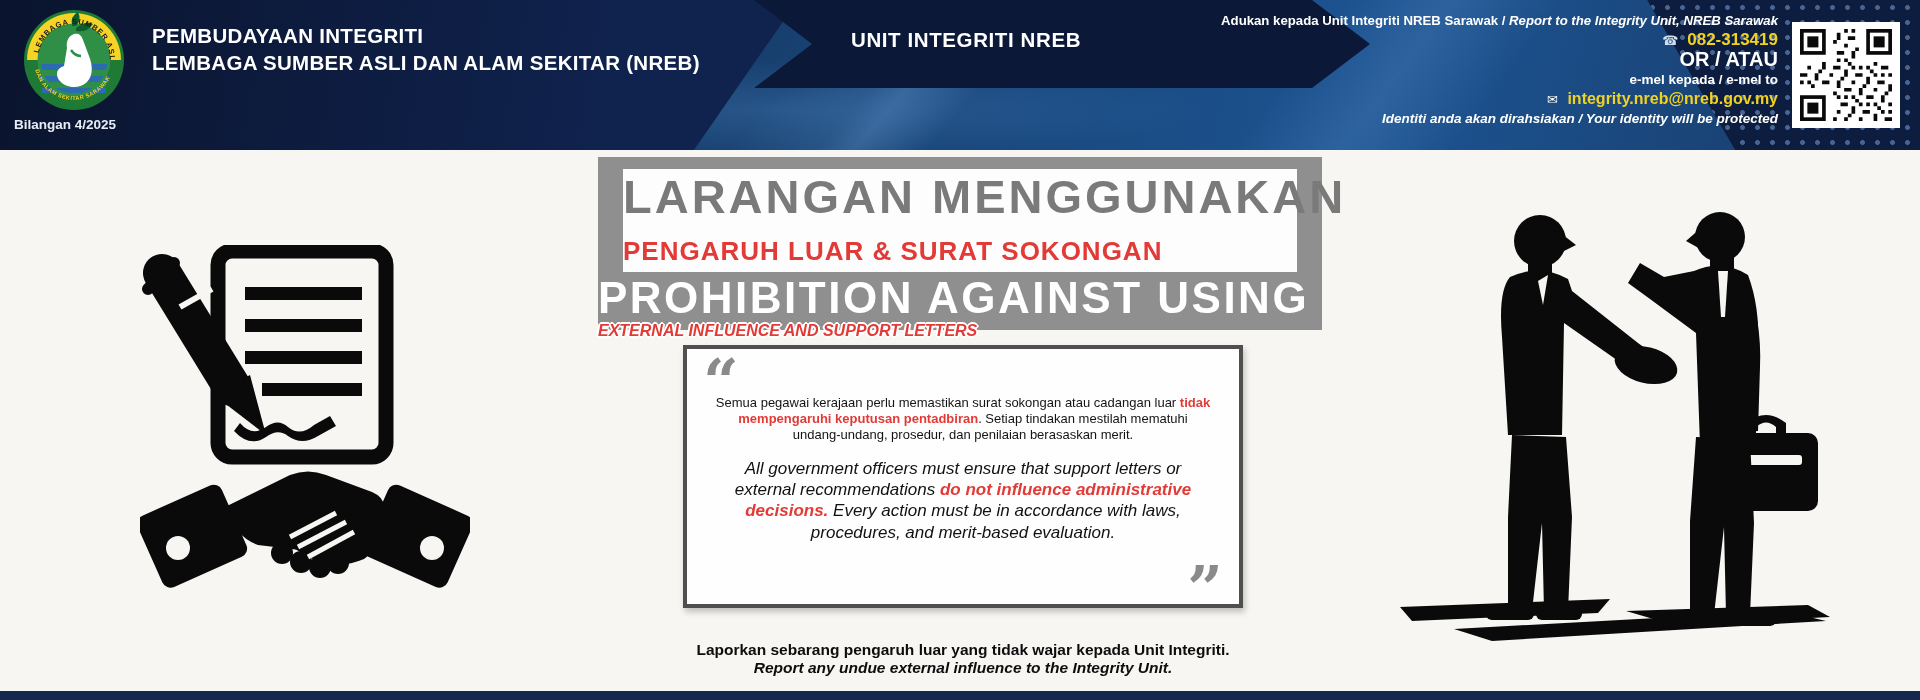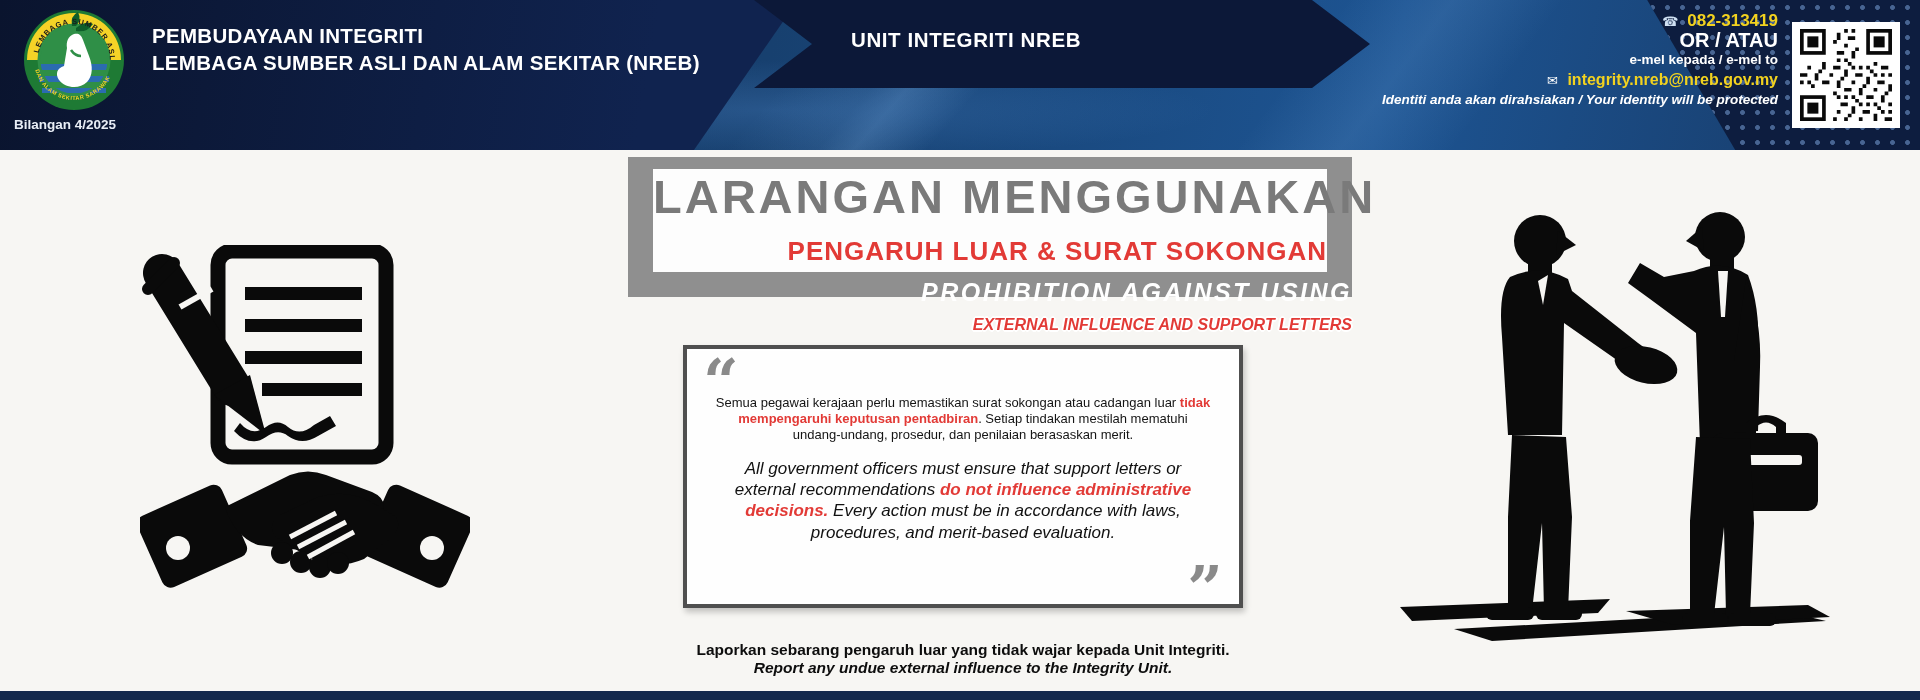--- a/index.html
+++ b/index.html
@@ -63,27 +63,27 @@
   .c-email { font-size:16px; font-weight:bold; color:#f2d21f; }
   .c-email .mail-icon { font-size:13px; color:#ffffff; margin-right:5px; font-weight:normal; }
   .c-privacy { font-size:13.5px; font-weight:bold; font-style:italic; }
 
   .qr { position:absolute; right:20px; top:22px; width:108px; height:106px;
     background:#fff; padding:7px; }
   .qr svg { width:100%; height:100%; display:block; }
 
   
   .title-block {
-    position:absolute; left:628px; top:157px; width:724px; height:140px;
-    background:#8f8f8f; text-align:right;
+    position:absolute; left:598px; top:157px; width:724px; height:173px;
+    background:#8f8f8f; text-align:left;
   }
   .title-inner { margin:12px 25px 0; background:#fdfdfd; padding:3px 0 5px; }
   .t1 { font-size:47px; line-height:50px; font-weight:bold; color:#7a7a7a; letter-spacing:3px; white-space:nowrap; }
   .t2 { font-size:26px; line-height:31px; font-weight:bold; color:#e23a36; letter-spacing:1px; white-space:nowrap;margin-top:14px; }
-  .t3 { font-size:25px; line-height:40px; font-weight:bold; font-style:italic;
+  .t3 { margin-top:6px; font-size:44px; line-height:40px; font-weight:bold; 
         color:#fff; letter-spacing:2.5px; white-space:nowrap; }
   .t4 { font-size:16px; line-height:26px; font-weight:bold; font-style:italic; color:#e23a36; white-space:nowrap;
         text-shadow:-2px 0 #fff,2px 0 #fff,0 -2px #fff,0 2px #fff,-1px -1px #fff,1px 1px #fff,1px -1px #fff,-1px 1px #fff; }
 
   
   .quote-box {
     position:absolute; left:683px; top:345px; width:560px; height:263px;
     background:#fefefe; border:4px solid #4f4f4f;
     box-shadow:inset 0 0 0 2px #fff, 2px 4px 6px rgba(0,0,0,.22);
     padding:6px 28px; text-align:center;
@@ -149,20 +149,25 @@
     <div>LEMBAGA SUMBER ASLI DAN ALAM SEKITAR (NREB)</div>
   </div>
 
   <div class="issue-label">Bilangan 4/2025</div>
 
   <div class="banner-band">
     <div class="banner-text">UNIT INTEGRITI NREB</div>
   </div>
 
   <div class="contact">
+    <div class="ln c-report">
+      <span>Adukan kepada Unit Integriti NREB Sarawak</span>
+      <span>/</span>
+      <span class="it">Report to the Integrity Unit, NREB Sarawak</span>
+    </div>
     <div class="ln c-phone">
       <span class="ph-icon">☎</span>
       <span>082-313419</span>
     </div>
     <div class="ln c-or">OR / ATAU</div>
     <div class="ln c-maillabel">e-mel kepada / e-mel to</div>
     <div class="ln c-email">
       <span class="mail-icon">✉</span>
       <span>integrity.nreb@nreb.gov.my</span>
     </div>

